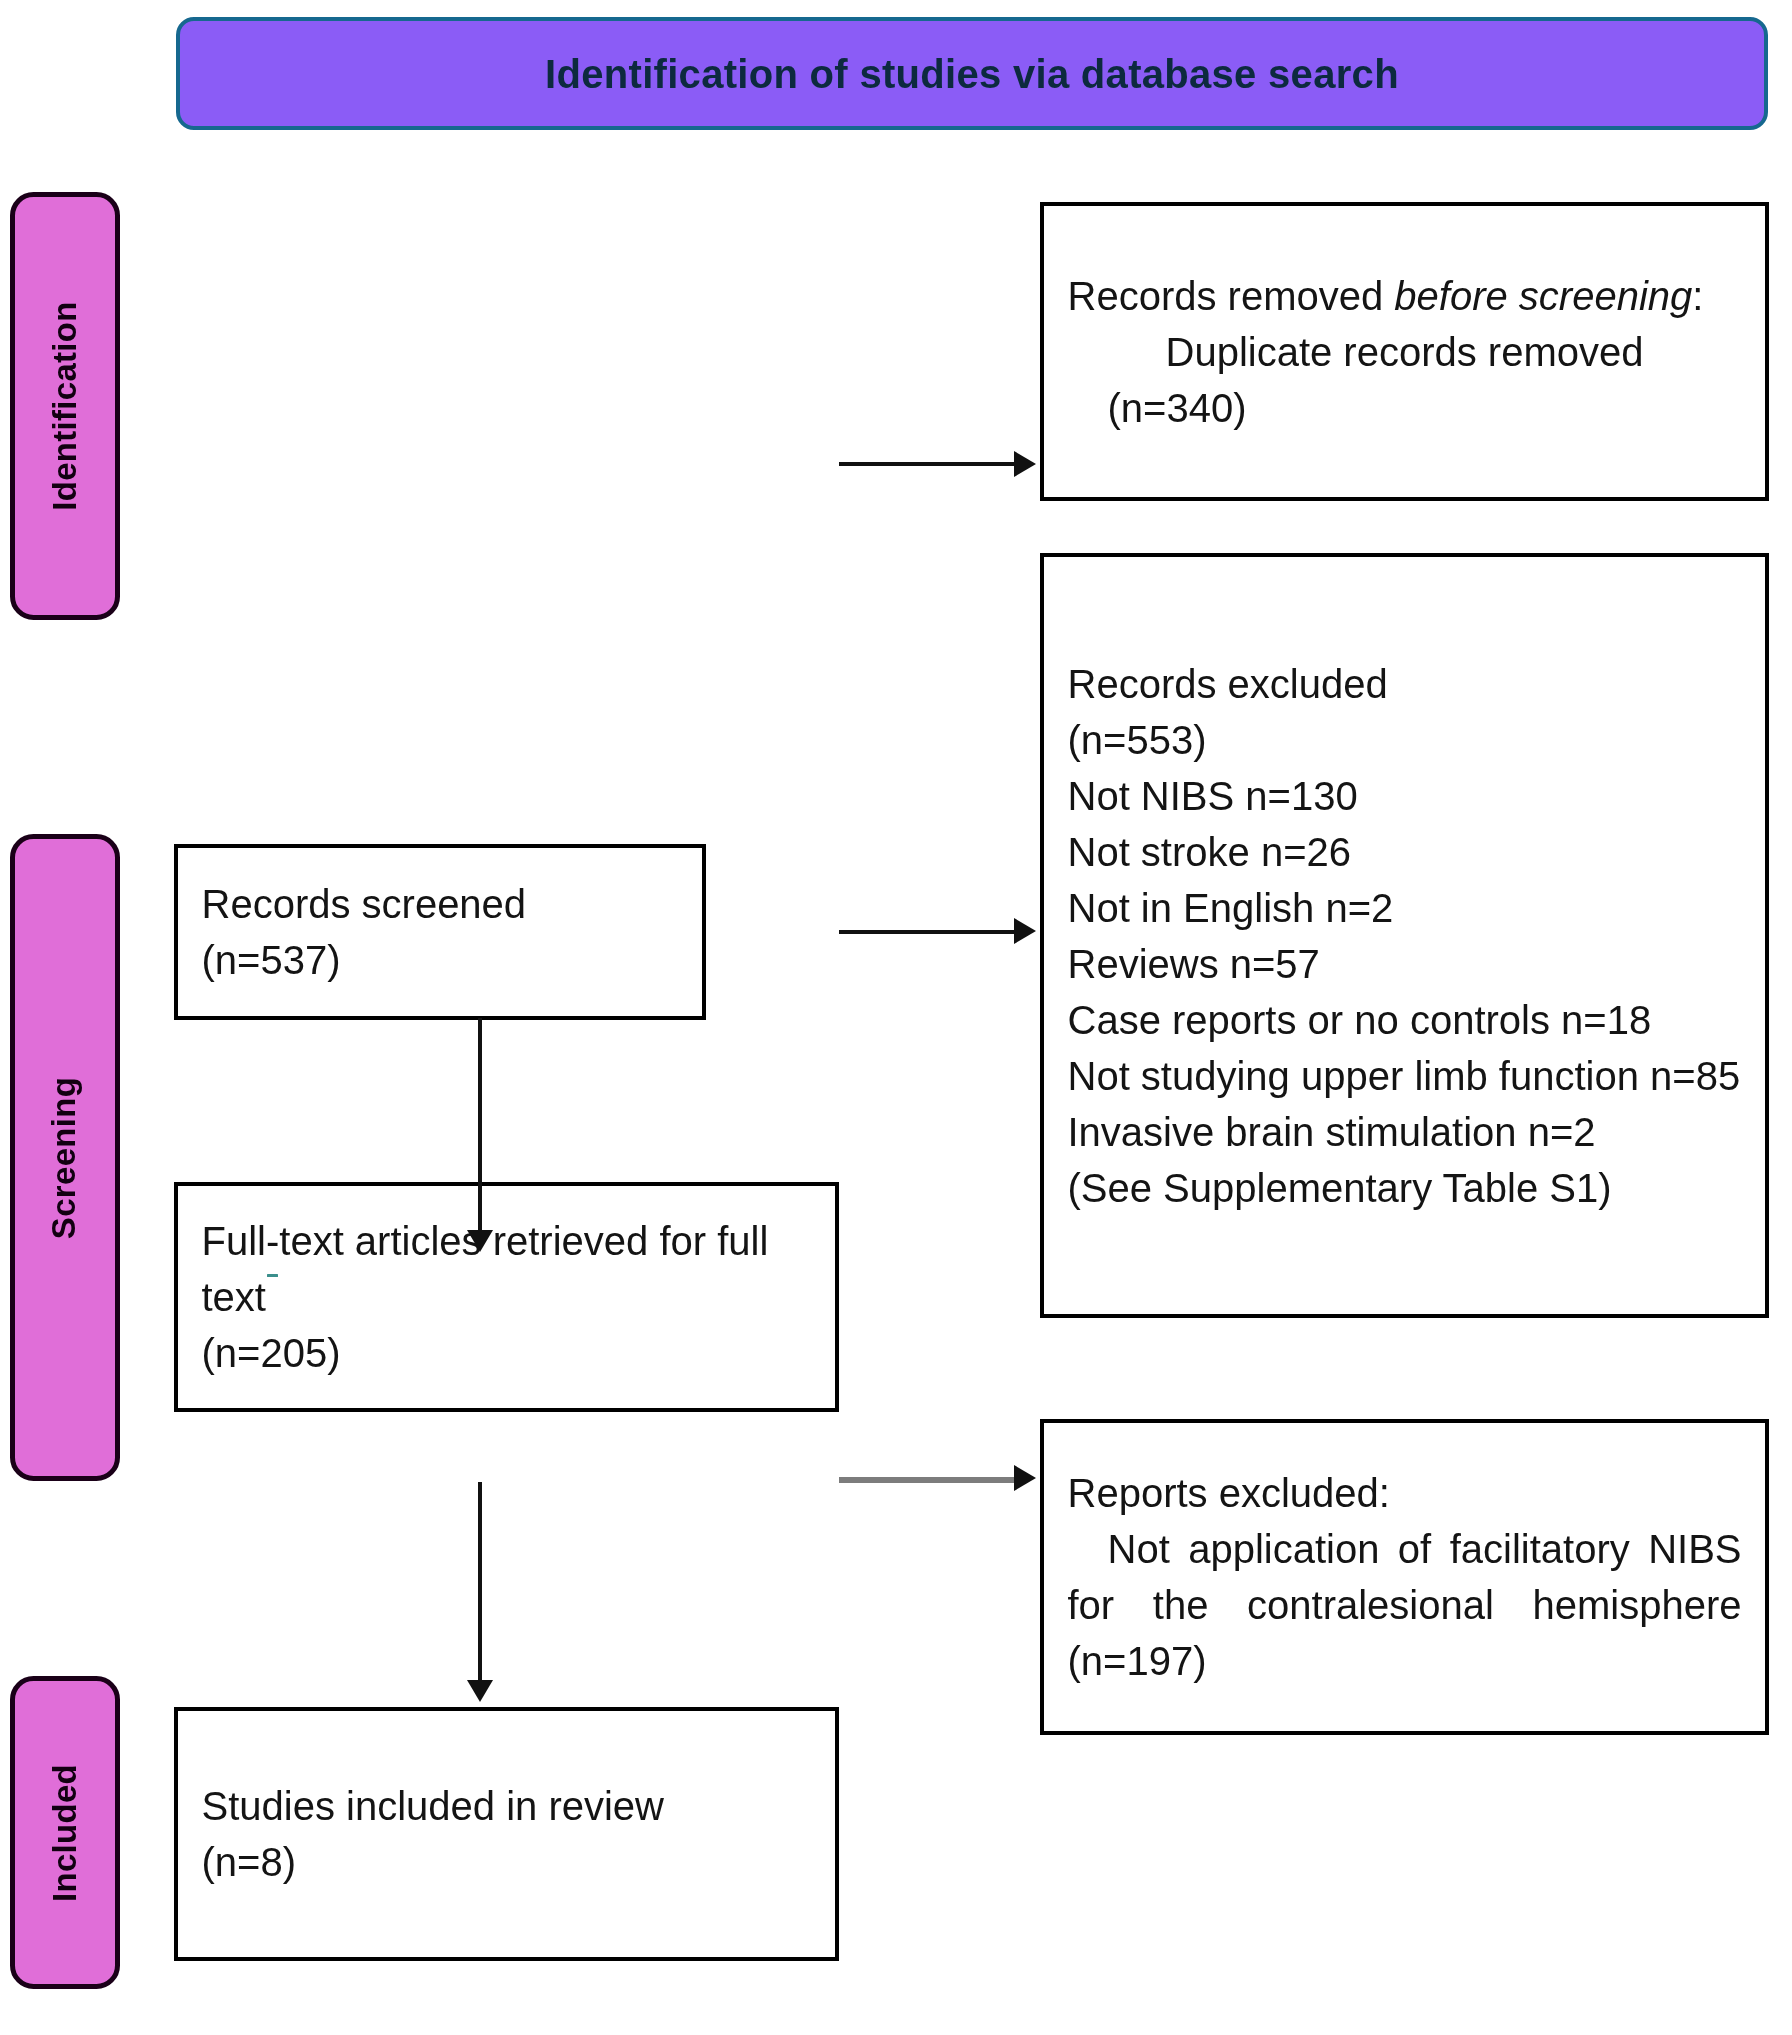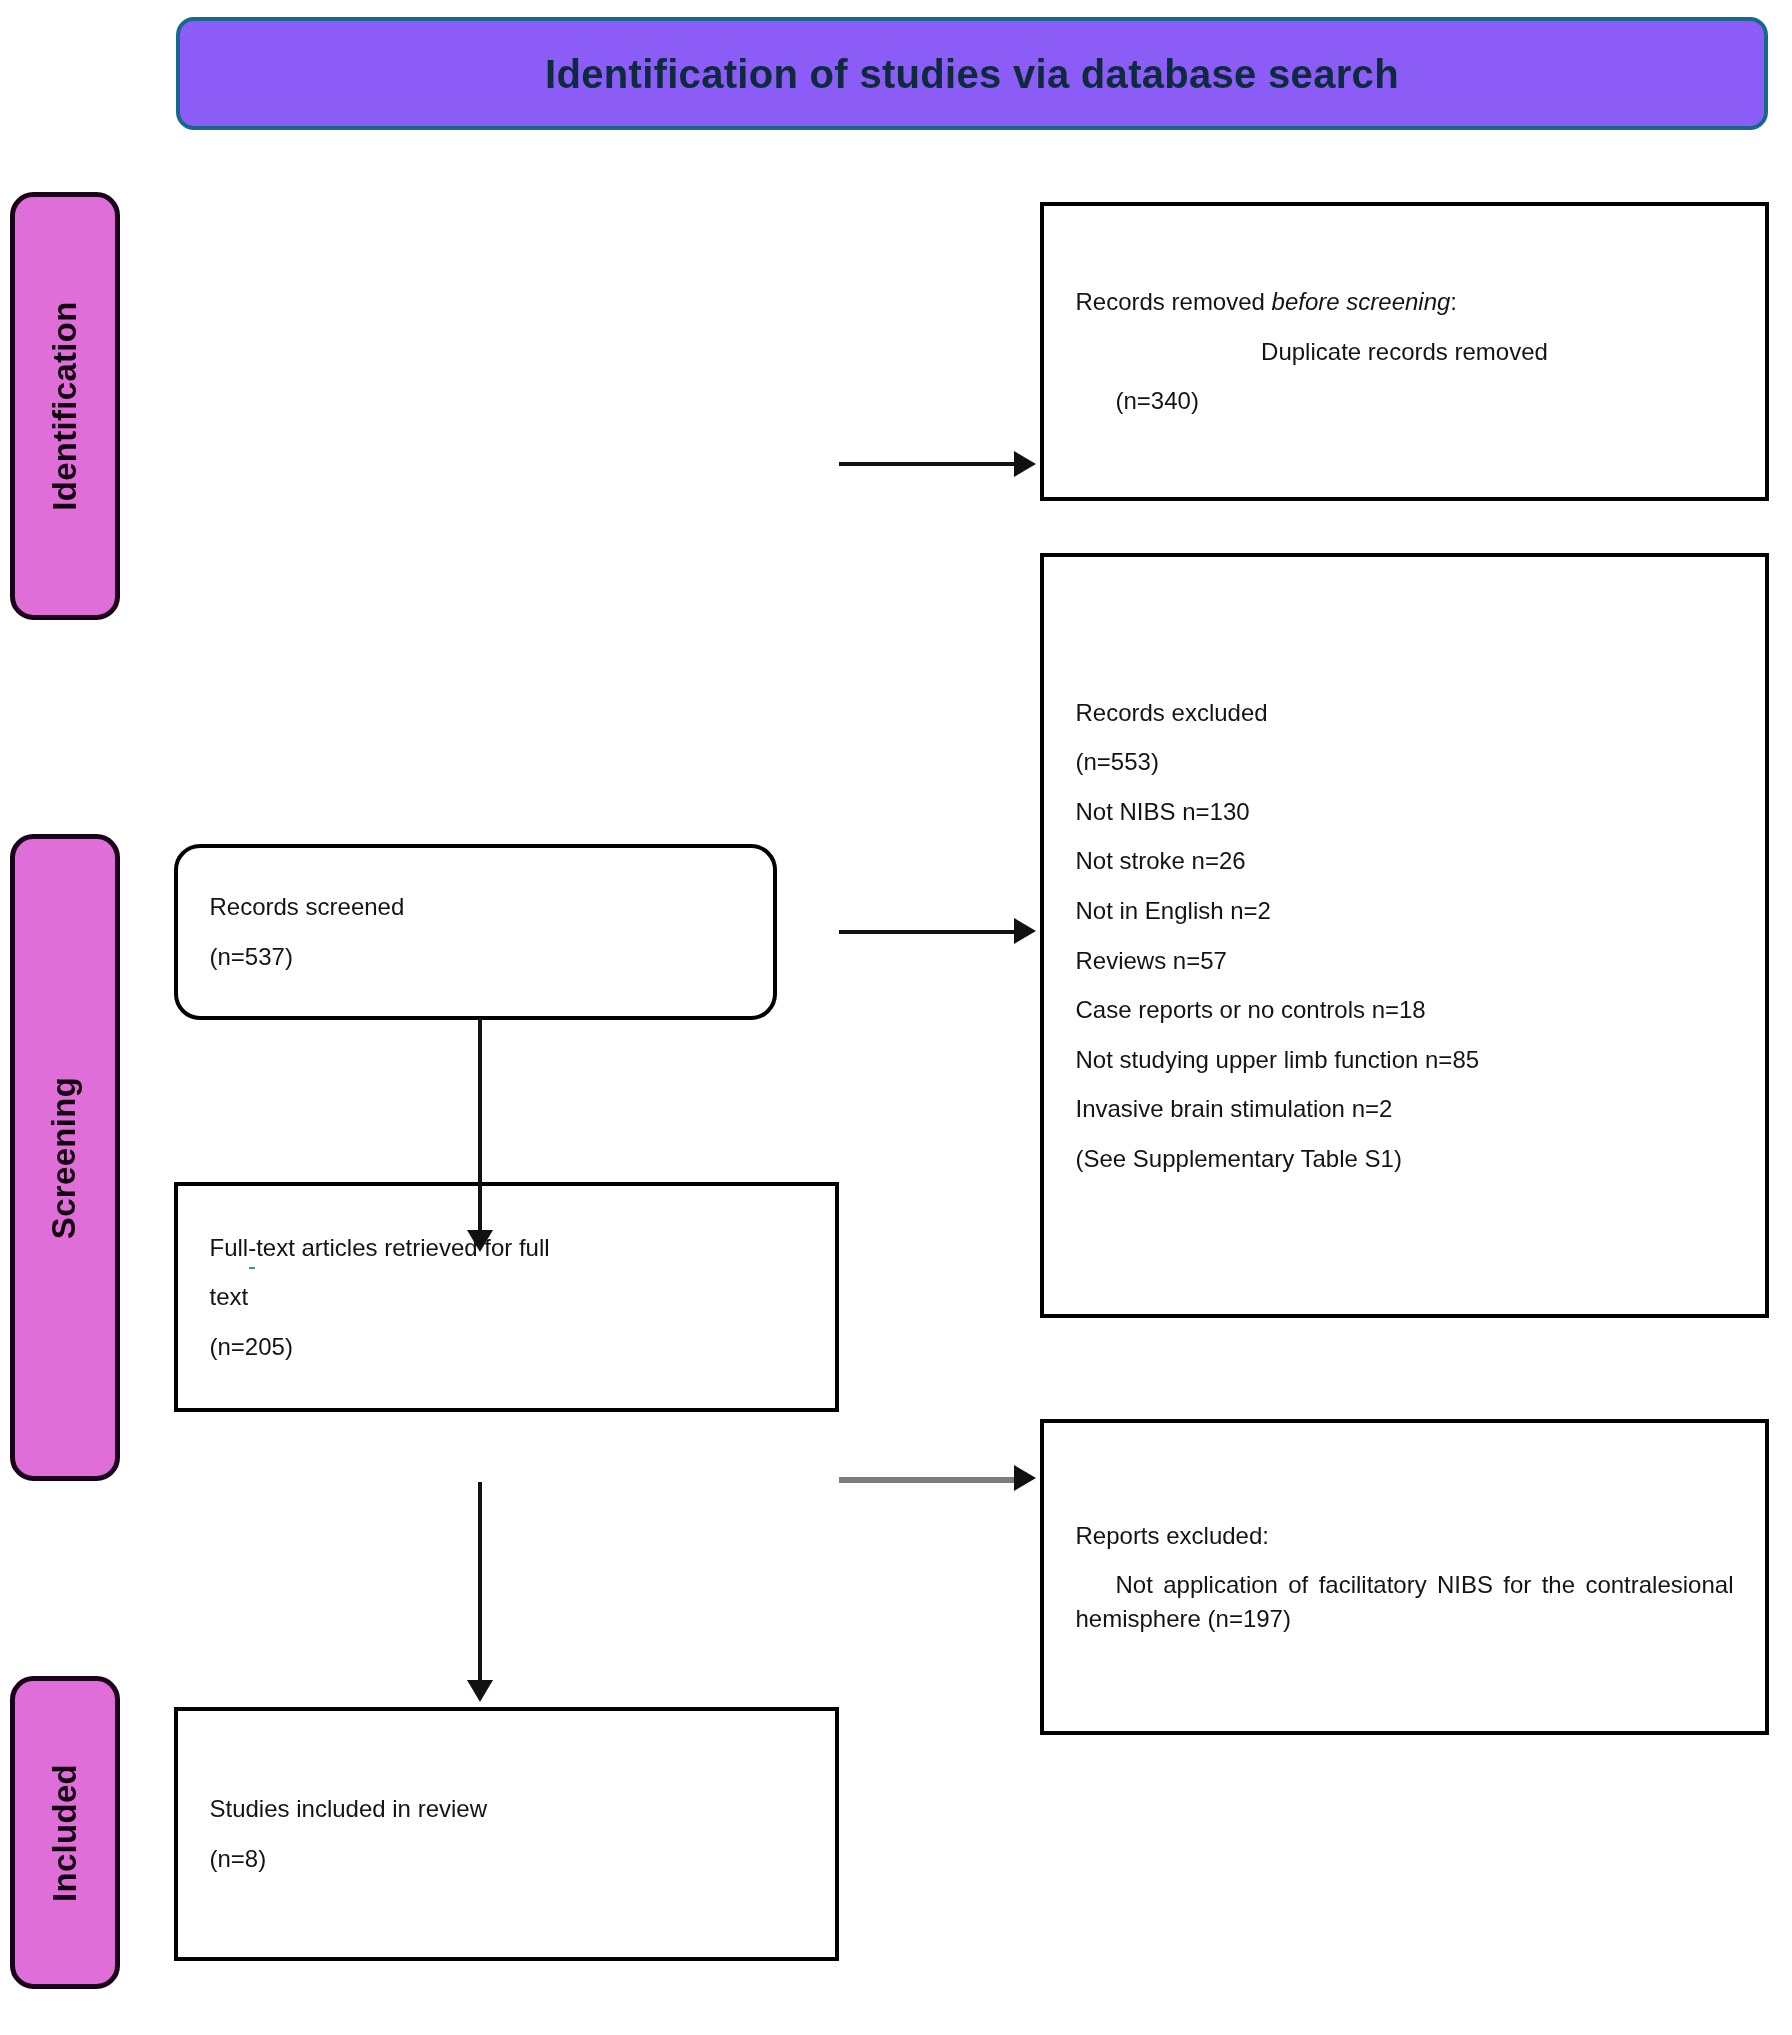--- a/index.html
+++ b/index.html
@@ -74,22 +74,22 @@
     position: absolute;
     background: #ffffff;
     border: 4.8px solid #000000;
     box-sizing: border-box;
     display: flex;
     flex-direction: column;
     justify-content: center;
     padding: 14px 23.5px;
   }
   .box p {
-    margin: 8px;
-    font-size: 24px;
+    margin: 0;
+    font-size: 40px;
     line-height: 1.40;
     color: #141414;
   }
   .box p.center  { text-align: center; }
   .box p.left    { text-align: left; }
   .box p.justify { text-align: justify; text-align-last: left; }
   .box p.indent  { text-indent: 40px; }
   .ital { font-style: italic; }
 
   
@@ -105,21 +105,21 @@
     bottom: -0.20em;
     height: 0.075em;
     background: #3B8F8C;
     border-radius: 0.5px;
   }
 
   
   #box-identified   { left: 174px;  top: 202px;  width: 665px; height: 422px; }
   #box-duplicates   { left: 1040px; top: 202px;  width: 729px; height: 299px; }
   #box-excluded     { left: 1040px; top: 553px; width: 729px; height: 765px; }
-  #box-screened     { left: 174px;  top: 844px; width: 603px; height: 176px; border-radius: 26px; }
+  #box-screened     { left: 174px;  top: 844px; width: 532px; height: 176px; }
   #box-fulltext     { left: 174px;  top: 1182px; width: 665px; height: 230px; }
   #box-reports-excl { left: 1040px; top: 1419px; width: 729px; height: 316px; }
   #box-included     { left: 174px;  top: 1707px; width: 665px; height: 254px; justify-content: center; }
 
   
   .conn-h {
     position: absolute;
     height: 3.7px;
     background: #111111;
   }

